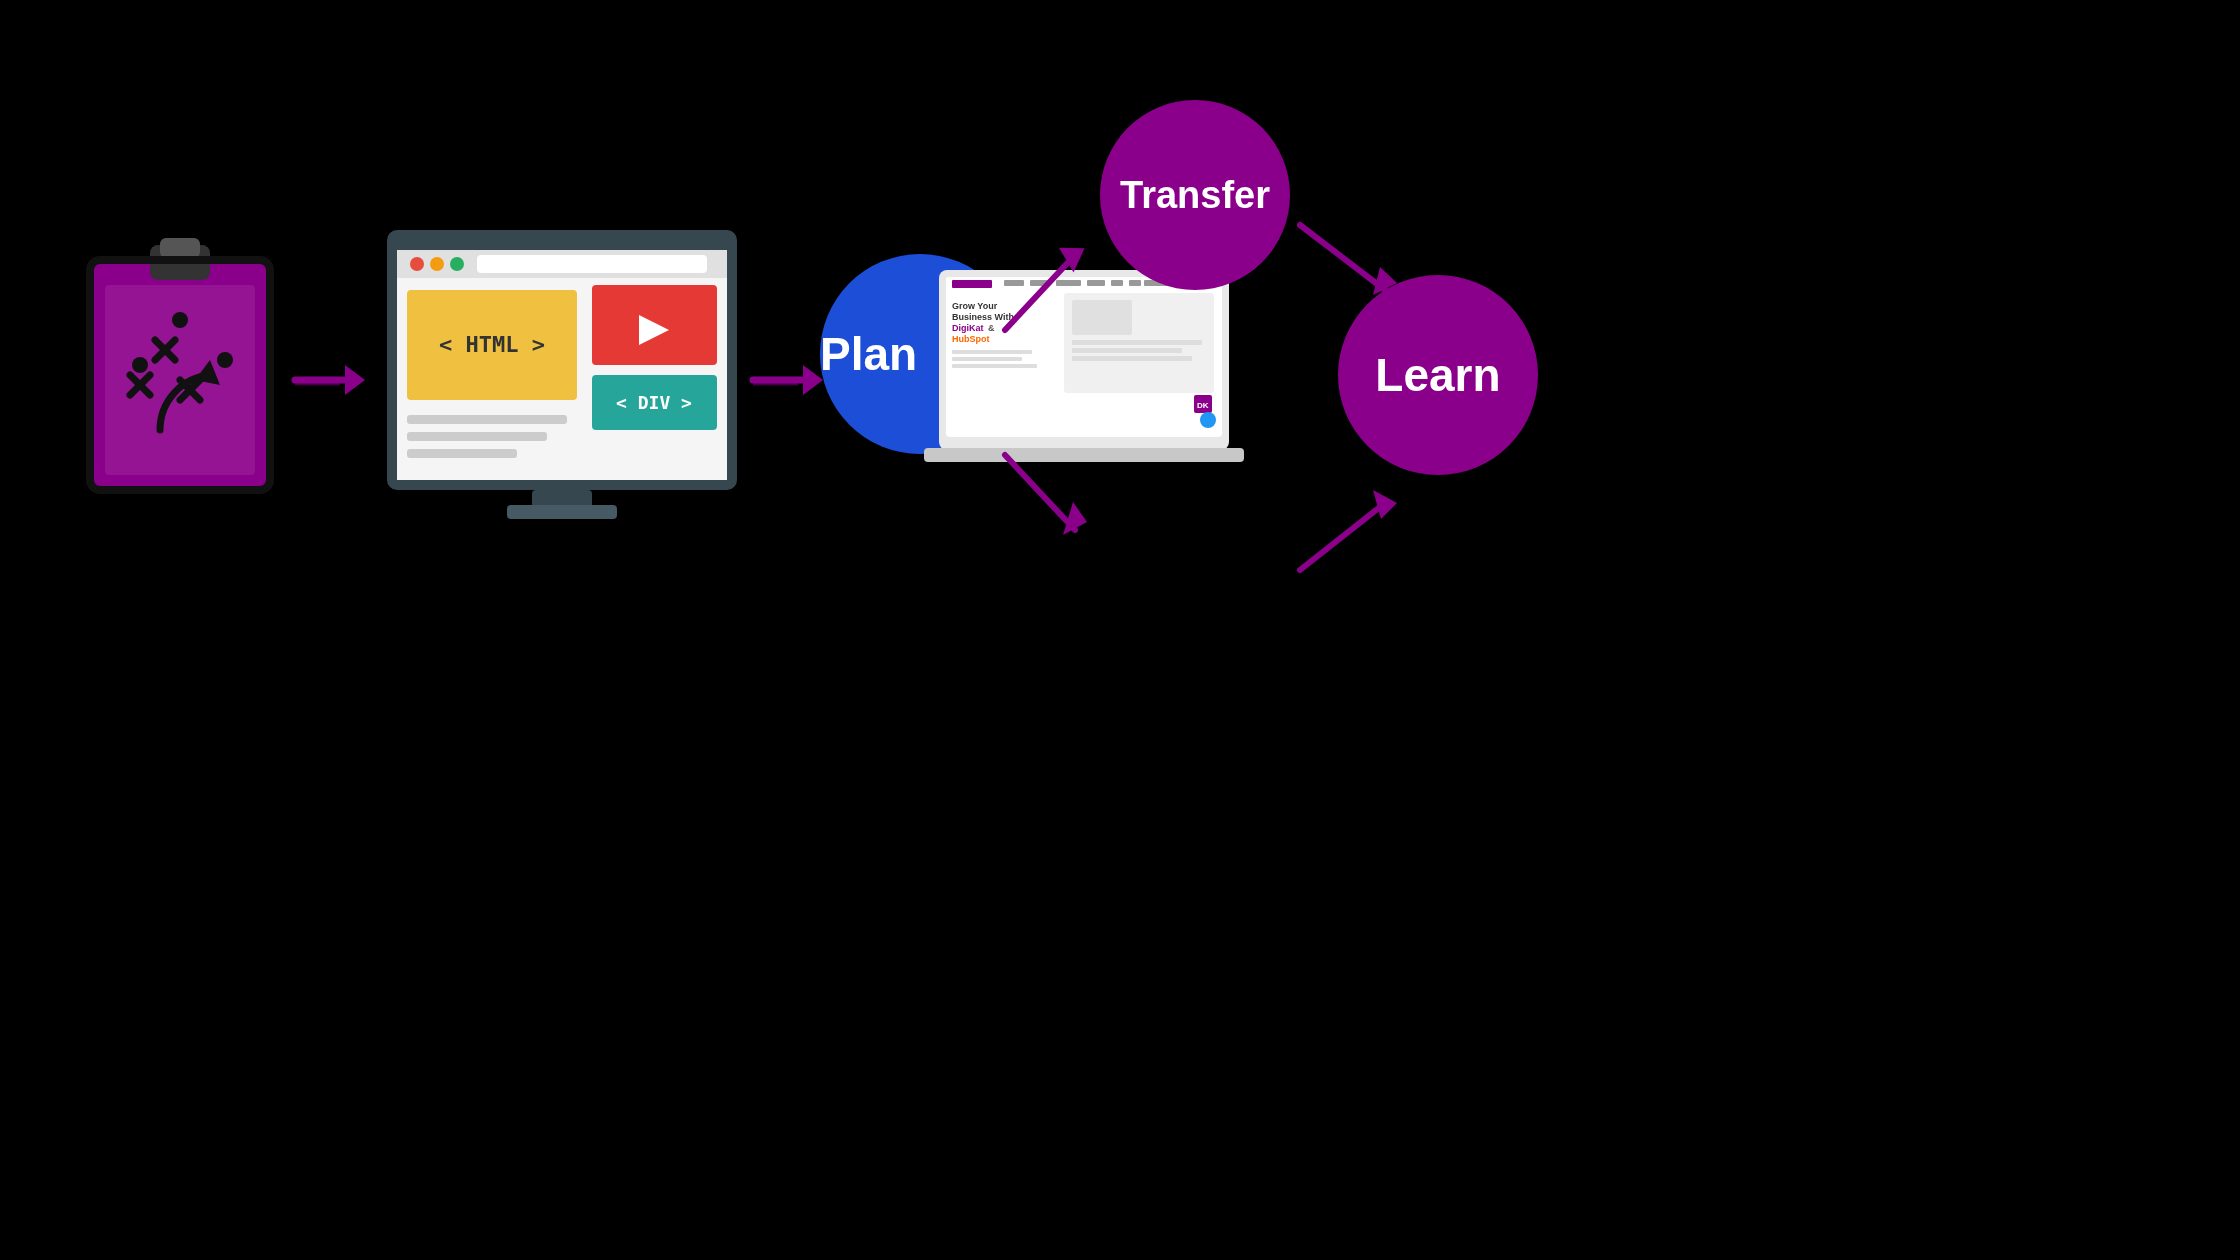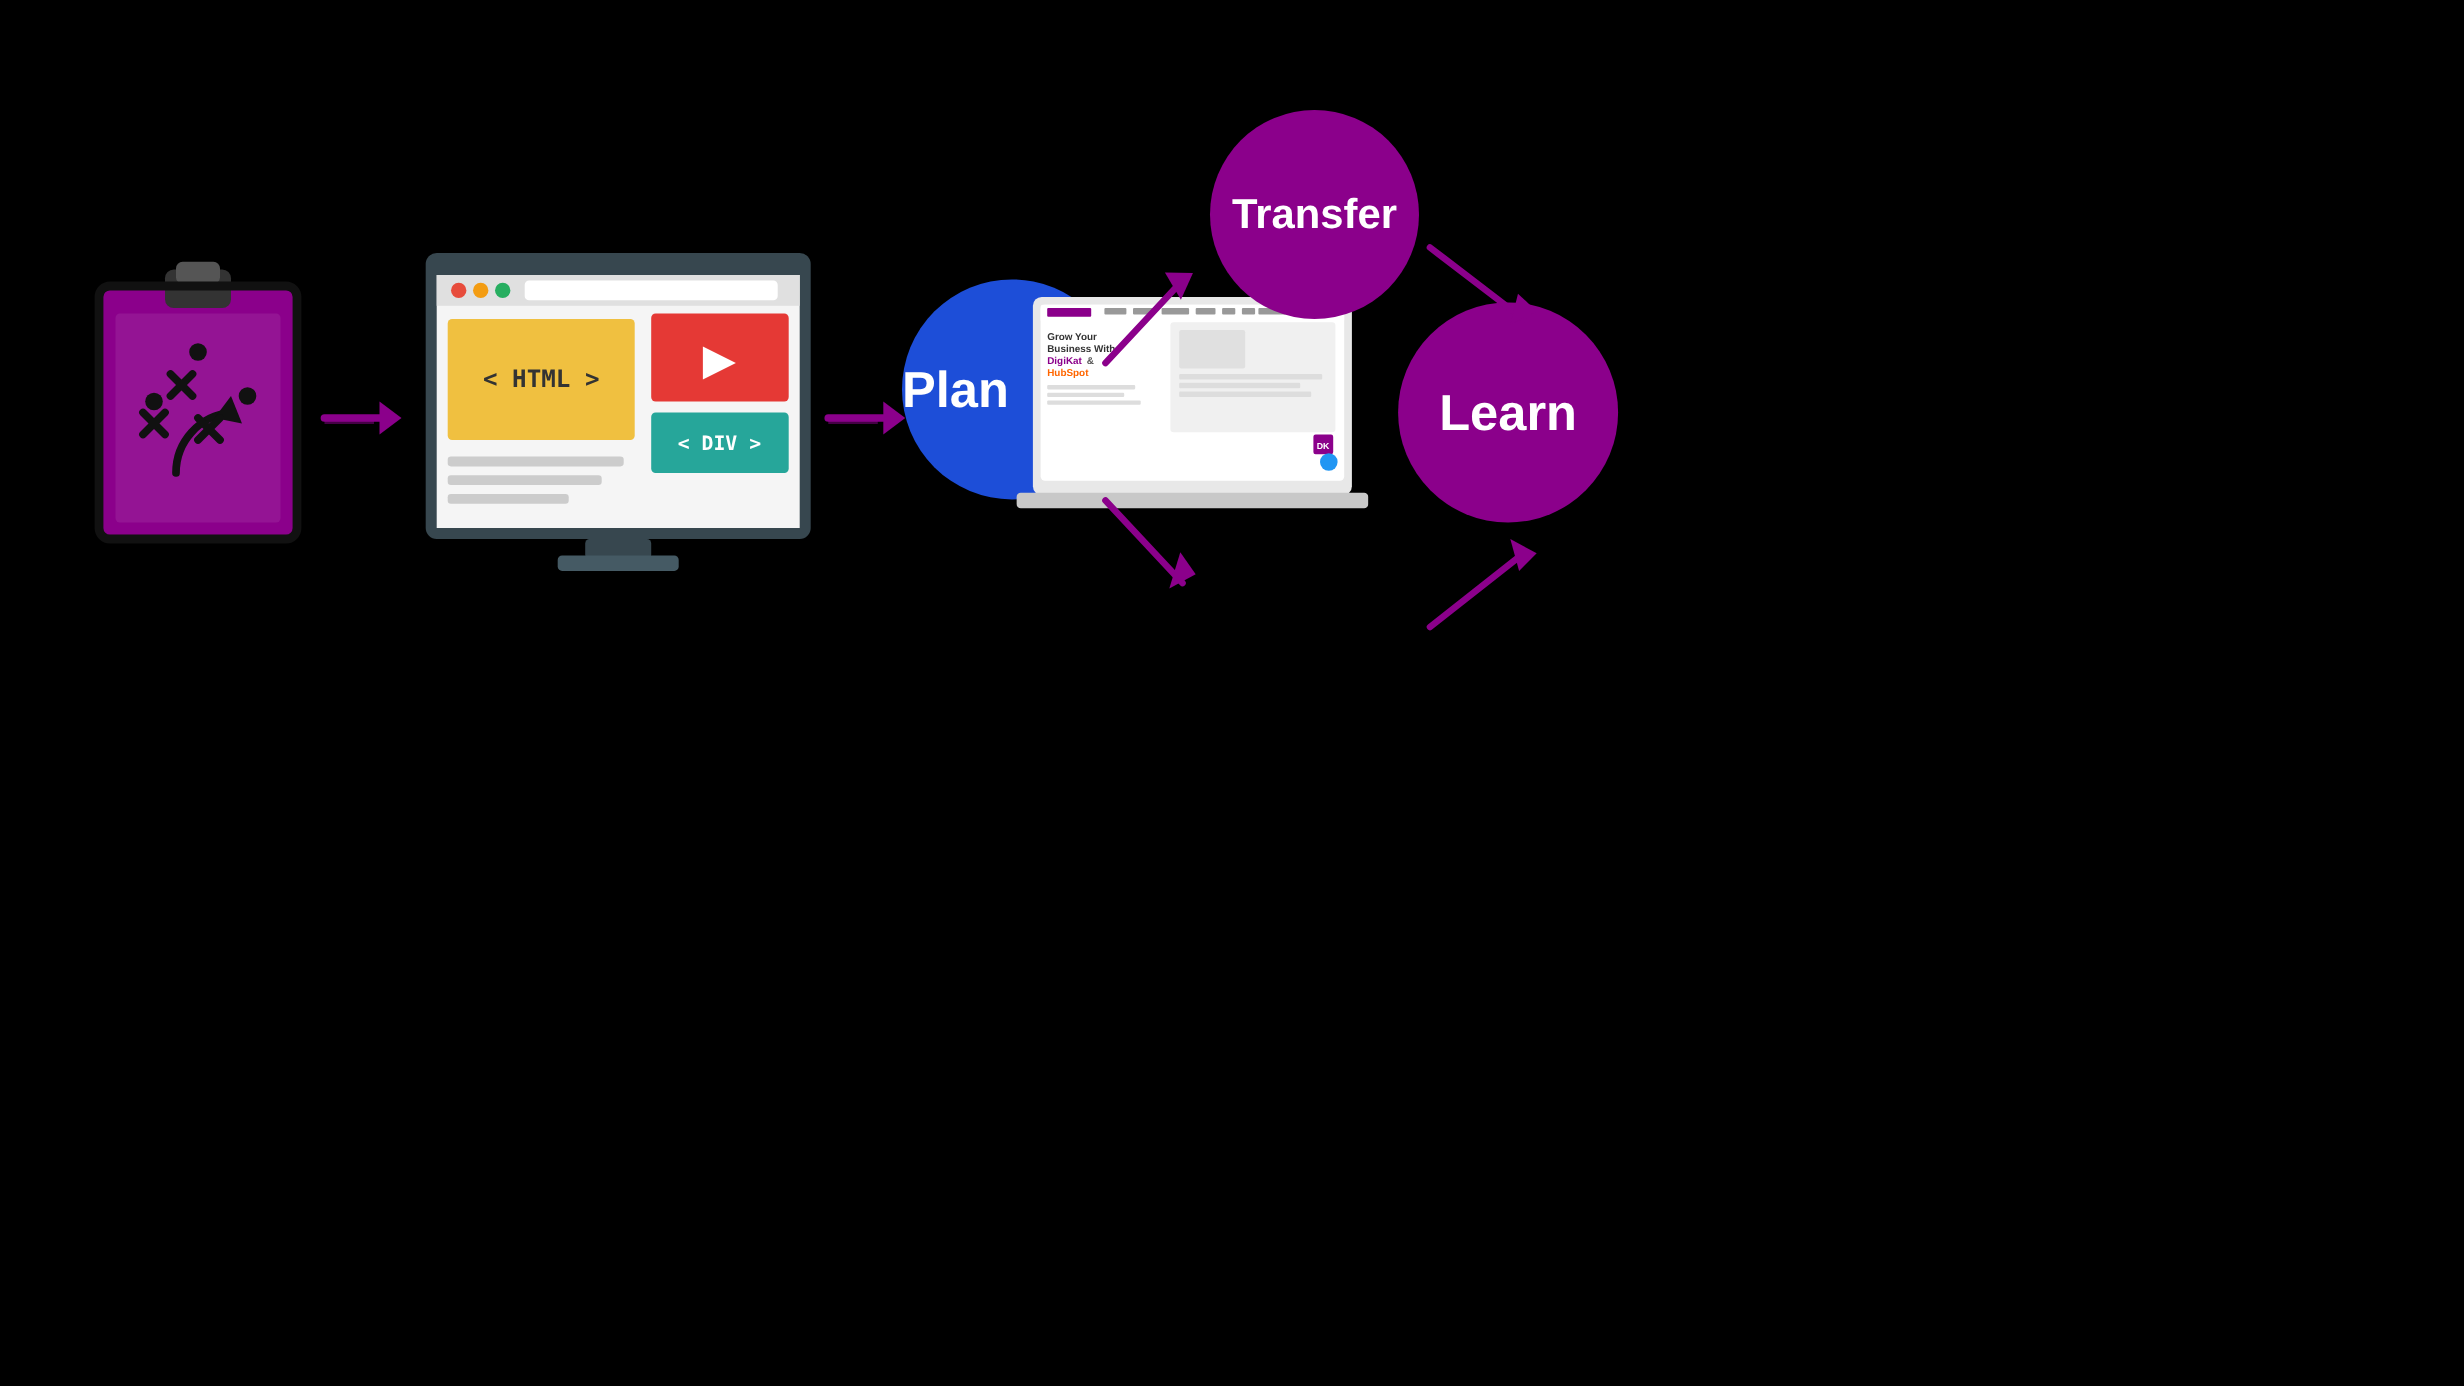--- a/index.html
+++ b/index.html
@@ -87,21 +87,21 @@
     .transfer-circle span {
       color: #fff;
       font-size: 38px;
       font-weight: 900;
       text-align: center;
     }
 
     
     .learn-circle {
       position: absolute;
-      left: 1271px;
+      left: 1338px;
       top: 275px;
       width: 200px;
       height: 200px;
       background: #8B008B;
       border-radius: 50%;
       display: flex;
       align-items: center;
       justify-content: center;
       text-align: right;
     }

